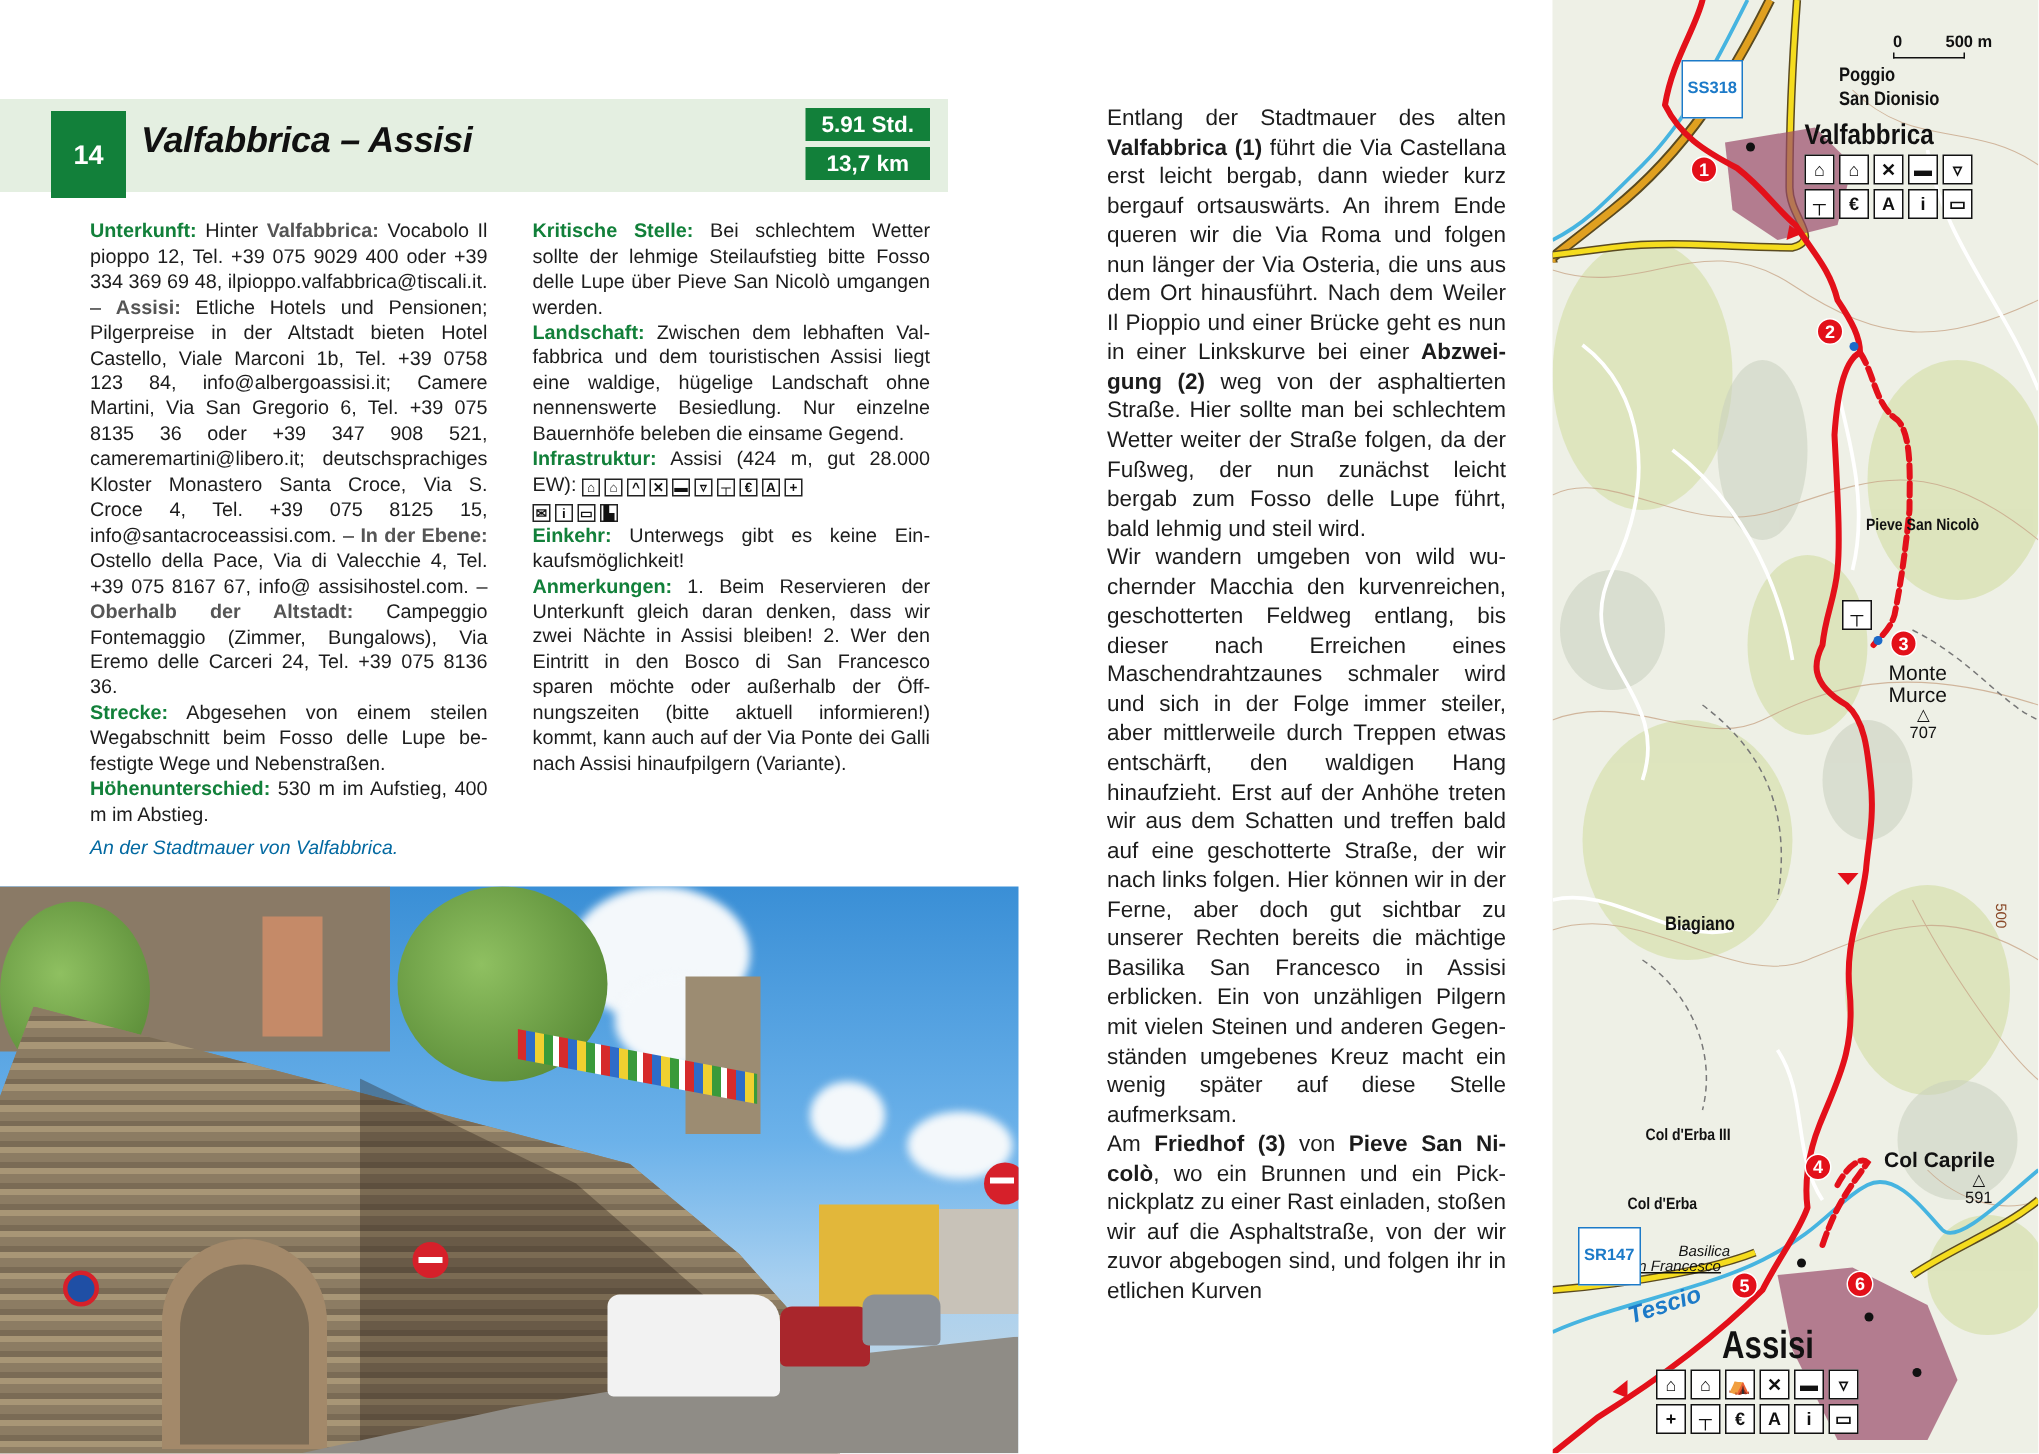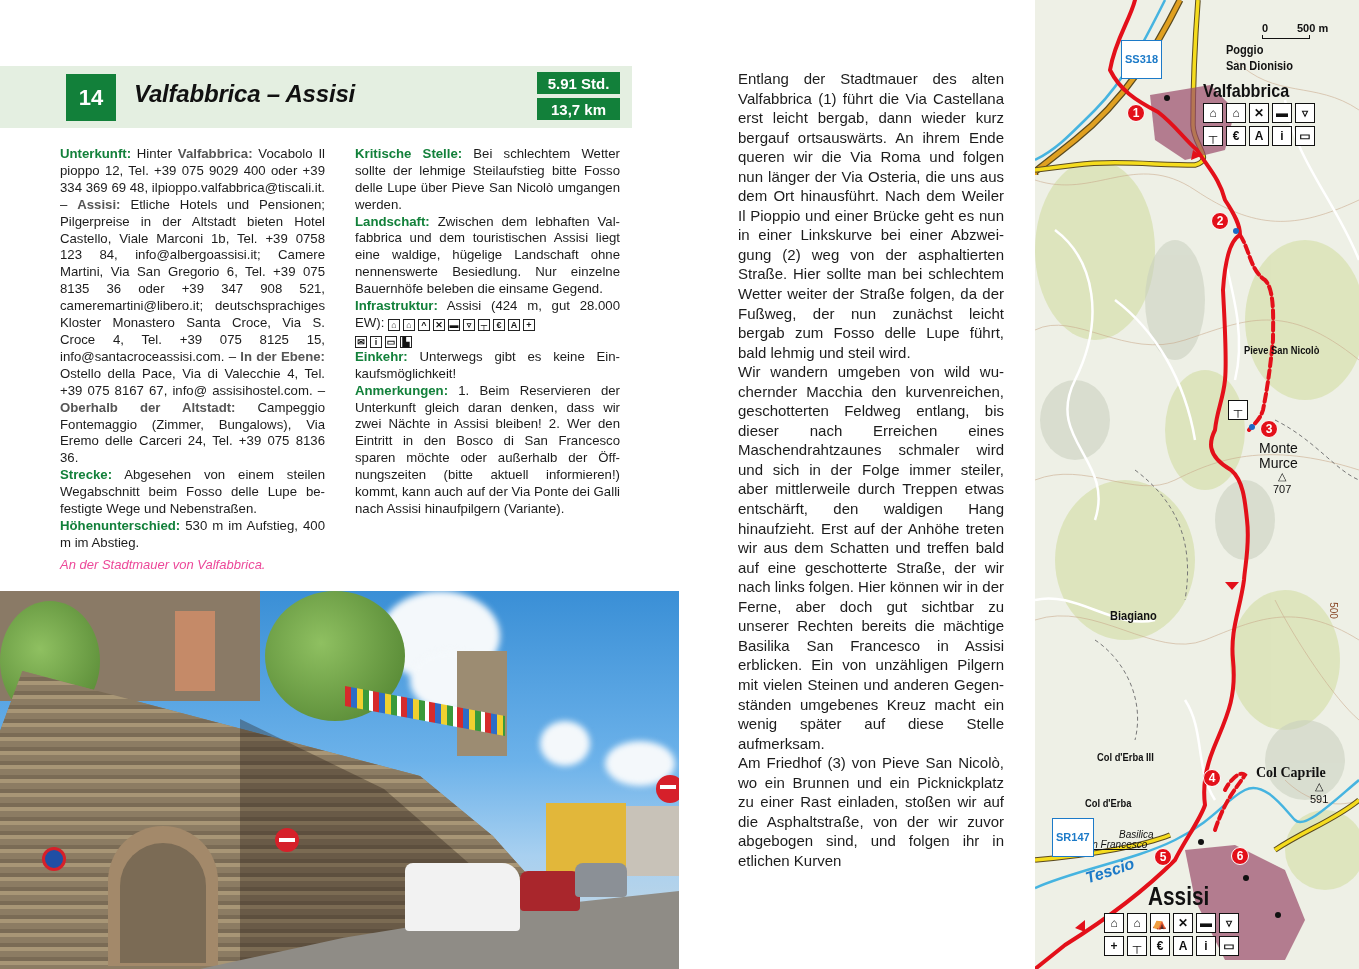--- a/index.html
+++ b/index.html
@@ -1,38 +1,38 @@
 <!DOCTYPE html>
 <html><head>
 <meta charset="utf-8">
 <style>
   * { box-sizing: border-box; margin: 0; padding: 0; }
   html, body { width: 1359px; height: 969px; background: #ffffff; overflow: hidden; }
   body { position: relative; font-family: "Liberation Sans", sans-serif; color: #1a1a1a; }
 
   
   .header-band { position: absolute; left: 0; top: 66px; width: 632px; height: 62px; background: #e4efe1; }
-  .tour-number { position: absolute; left: 34px; top: 74px; width: 50px; height: 47px; background: #12803a; color: #fff;
-    font-size: 22px; font-weight: bold; display: flex; align-items: center; justify-content: center; margin-left: 32px; }
-  .tour-title { position: absolute; left: 94px; top: 80px; font-size: 24px; font-weight: bold; font-style: italic; color: #111; letter-spacing: -0.2px; margin-left: 40px; }
+  .tour-number { position: absolute; left: 34px; top: 74px; width: 50px; height: 58px; background: #12803a; color: #fff;
+    font-size: 18px; font-weight: bold; display: flex; align-items: center; justify-content: center; }
+  .tour-title { position: absolute; left: 94px; top: 80px; font-size: 24px; font-weight: bold; font-style: italic; color: #111; letter-spacing: -0.2px; }
   .stat-badge { position: absolute; left: 537px; width: 83px; height: 22px; background: #12803a; color: #fff;
     font-size: 15px; font-weight: bold; display: flex; align-items: center; justify-content: center; }
   .stat-time { top: 72px; }
   .stat-dist { top: 98px; }
 
   
   .info-col { position: absolute; top: 146px; width: 265px; font-size: 13.2px; line-height: 16.9px; text-align: justify; color: #1c1c1c; hyphens: manual; }
   .col-a { left: 60px; }
   .col-b { left: 355px; }
   .lbl-g { color: #12803a; font-weight: bold; }
   .lbl-d { color: #555; font-weight: bold; }
   .info-icon { display: inline-block; width: 12px; height: 12px; border: 1px solid #222; margin: 0 3px 0 0; vertical-align: -1px;
     font-size: 9px; line-height: 10px; text-align: center; font-weight: bold; color: #111; background: #fff; }
 
-  .caption { position: absolute; left: 60px; top: 557px; font-size: 13px; font-style: italic; color: #ec4899; }
+  .caption { position: absolute; left: 60px; top: 557px; font-size: 13px; font-style: italic; color: #0369a1; }
 
   
   .photo { position: absolute; left: 0; top: 591px; width: 679px; height: 378px; overflow: hidden;
     background: linear-gradient(180deg, #3a8fd6 0%, #6cb2ea 45%, #a8d0f0 70%, #cfd9de 100%); }
   .photo .cloud { position: absolute; background: #f4f8fb; border-radius: 50%; filter: blur(3px); }
   .photo .wall { position: absolute; left: 0; top: 80px; width: 560px; height: 300px;
     background: repeating-linear-gradient(0deg, #8c7c63 0 6px, #a89676 6px 10px, #7a6b55 10px 14px),
                 #8e7e64; clip-path: polygon(0 20%, 4% 0, 75% 35%, 88% 55%, 100% 80%, 100% 100%, 0 100%); }
   .photo .wall-shade { position: absolute; left: 240px; top: 100px; width: 320px; height: 280px; background: rgba(40,30,20,0.35);
     clip-path: polygon(0 10%, 45% 35%, 80% 70%, 100% 100%, 0 100%); }
@@ -52,21 +52,21 @@
   .photo .sign { position: absolute; width: 24px; height: 24px; border-radius: 50%; }
   .photo .sign-noentry { background: #d6202a; }
   .photo .sign-noentry::after { content: ""; position: absolute; left: 4px; top: 10px; width: 16px; height: 4px; background: #fff; }
   .photo .sign-nopark { background: #1f4fa5; border: 3px solid #d6202a; }
   .photo .flags { position: absolute; left: 345px; top: 95px; width: 160px; height: 50px;
     background: repeating-linear-gradient(90deg, #d62b2b 0 6px, #2e6cc8 6px 12px, #f0d030 12px 18px, #3a9a3a 18px 24px, #fff 24px 28px);
     clip-path: polygon(0 0, 100% 60%, 100% 100%, 0 40%); }
 
   
   .route-text { position: absolute; left: 738px; top: 69px; width: 266px; font-size: 15px; line-height: 19.55px; text-align: justify; color: #1c1c1c; }
-  .route-text b { font-weight: normal; }
+  .route-text b { font-weight: bold; }
 
   
   .map { position: absolute; left: 1035px; top: 0; width: 324px; height: 969px; overflow: hidden; background: #eef0e6; }
   .map svg { position: absolute; left: 0; top: 0; }
   .map-label { position: absolute; font-weight: bold; color: #111; white-space: nowrap; font-family: "Liberation Sans", sans-serif; }
   .map-lbl-sm { font-size: 11px; transform: scaleX(0.85); transform-origin: left; }
   .map-lbl-md { font-size: 14px; }
   .map-lbl-lg { font-size: 19px; transform: scaleX(0.85); transform-origin: left; }
   .map-lbl-xl { font-size: 26px; transform: scaleX(0.8); transform-origin: left; }
   .road-badge { position: absolute; background: #fff; border: 1.5px solid #1c7ac8; color: #1c7ac8; font-size: 11px; font-weight: bold; padding: 12px 3px; line-height: 13px; }
@@ -239,21 +239,21 @@
   <div class="map-label map-lbl-sm" style="left:191px;top:42px;font-size:13px;">Poggio</div>
   <div class="map-label map-lbl-sm" style="left:191px;top:58px;font-size:13px;">San Dionisio</div>
   <div class="map-label map-lbl-lg" style="left:168px;top:80px;">Valfabbrica</div>
   <div class="map-label map-lbl-sm" style="left:209px;top:344px;">Pieve San Nicolò</div>
   <div class="map-label map-lbl-md" style="left:224px;top:440px;font-weight:normal;">Monte</div>
   <div class="map-label map-lbl-md" style="left:224px;top:455px;font-weight:normal;text-align:center;">Murce</div>
   <div class="spot-height" style="left:238px;top:470px;">△<br><span>707</span></div>
   <div class="map-label map-lbl-sm" style="left:75px;top:608px;font-size:13px;">Biagiano</div>
   <div class="contour-num" style="left:290px;top:605px;">500</div>
   <div class="map-label map-lbl-sm" style="left:62px;top:751px;">Col d'Erba III</div>
-  <div class="map-label map-lbl-md" style="left:221px;top:765px;font-family:Liberation Serif, serif;">Col Caprile</div>
+  <div class="map-label map-lbl-md" style="left:221px;top:765px;">Col Caprile</div>
   <div class="spot-height" style="left:275px;top:780px;">△<br><span>591</span></div>
   <div class="map-label map-lbl-sm" style="left:50px;top:797px;">Col d'Erba</div>
   <div class="map-label" style="left:84px;top:829px;font-size:10px;font-style:italic;font-weight:normal;">Basilica</div>
   <div class="map-label" style="left:45px;top:839px;font-size:10px;font-style:italic;font-weight:normal;text-decoration:underline;">San Francesco</div>
   <div class="map-label" style="left:50px;top:862px;font-size:16px;font-style:italic;color:#1c7ac8;transform:rotate(-18deg);">Tescio</div>
   <div class="map-label map-lbl-xl" style="left:113px;top:881px;">Assisi</div>
 
   <div class="map-icon-grid" style="left:168px;top:103px;">
     <div class="map-icon">⌂</div>
     <div class="map-icon">⌂</div>

